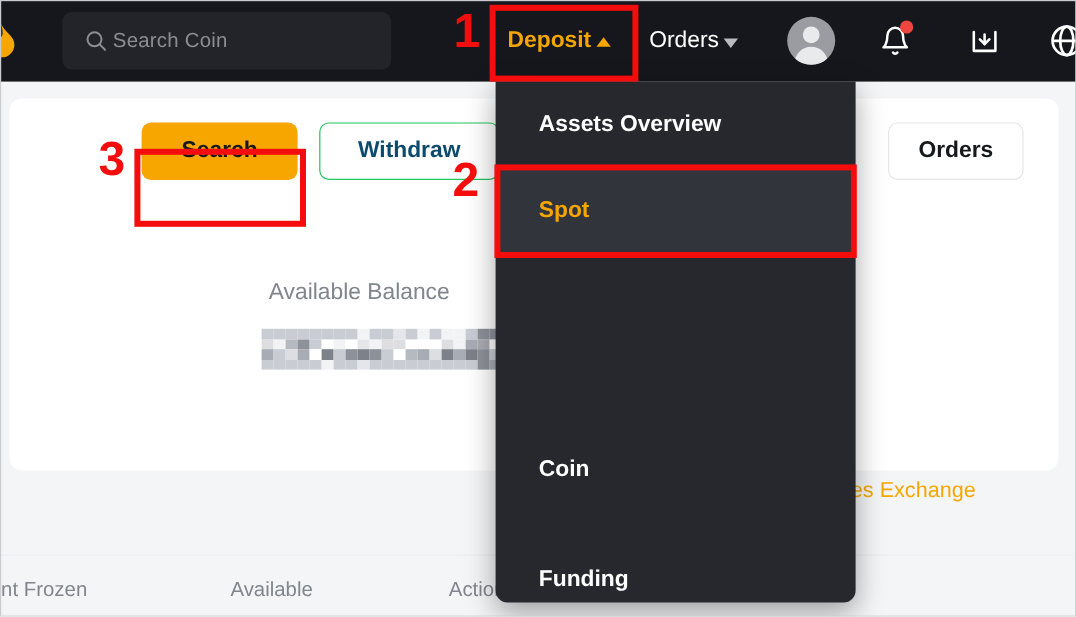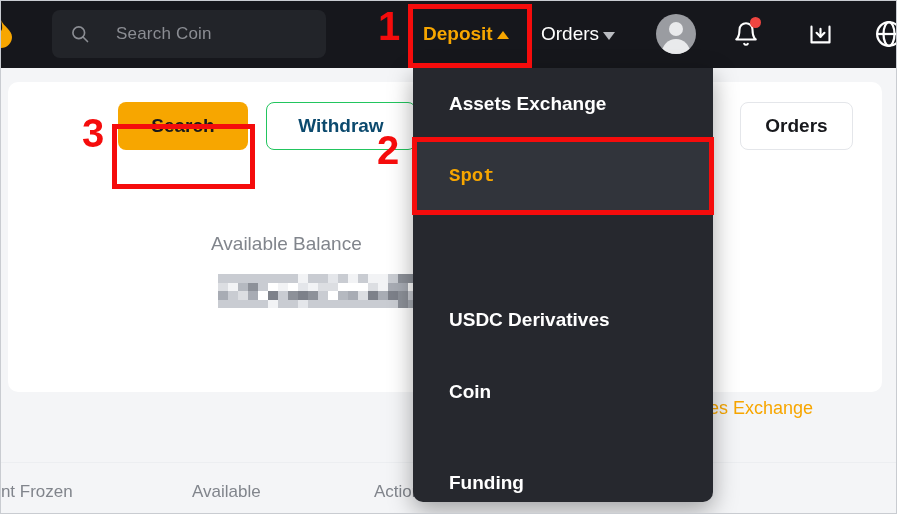--- a/index.html
+++ b/index.html
@@ -33,21 +33,21 @@
   }
   .search-box {
     position: absolute;
     left: 52px; top: 10px;
     width: 274px; height: 48px;
     background: #222429;
     border-radius: 8px;
     display: flex;
     align-items: center;
     padding-left: 18px;
-    gap: 26px;
+    gap: 4px;
     cursor: text;
     text-align: center;
   }
   .search-icon { width: 20px; height: 20px; flex: none; display:block; }
   .search-placeholder {
     color: #8b8d93;
     font-size: 17px;
     letter-spacing: .2px;
   }
 
@@ -174,21 +174,21 @@
     background: #ffffff;
     border: 1px solid #e4e6ea;
     border-radius: 8px;
     display: flex; align-items: center; justify-content: center;
     font-size: 19px; font-weight: 600; color: #17181c;
     cursor: pointer;
   }
 
   .balance-label {
     position: absolute;
-    left: 211px; top: 165px;
+    left: 224px; top: 165px;
     font-size: 19px;
     color: #81858c;
   }
   .balance-blur {
     position: absolute;
     left: 218px; top: 206px;
     width: 200px; height: 34px;
     border-radius: 2px;
     filter: blur(0.4px);
   }
@@ -246,21 +246,20 @@
     align-items: center;
     padding-left: 36px;
     font-size: 19px;
     font-weight: 600;
     color: #ffffff;
     cursor: pointer;
   }
   .menu-item.active {
     background: #31343b;
     color: #f7a600;
-    font-family: Liberation Mono, monospace;
   }
 
   
   .anno-box {
     position: absolute;
     border: 5px solid #f50c0c;
     z-index: 40;
     pointer-events: none;
   }
   .anno-num {
@@ -393,27 +392,24 @@
     <div class="table-head">
       <div class="th th-frozen">ount Frozen</div>
       <div class="th th-equivalent">Available</div>
       <div class="th th-action">Action</div>
     </div>
 
   </div>
 
   <div class="dropdown">
     <div class="menu-item" style="top:0px">
-      <span>Assets Exchange</span>
+      <span>Assets Overview</span>
     </div>
     <div class="menu-item active" style="top:72px">
       <span>Spot</span>
-    </div>
-    <div class="menu-item" style="top:216px">
-      <span>USDC Derivatives</span>
     </div>
     <div class="menu-item" style="top:288px">
       <span>Coin</span>
     </div>
     <div class="menu-item" style="top:379px">
       <span>Funding</span>
     </div>
   </div>
 
   <div class="header">

